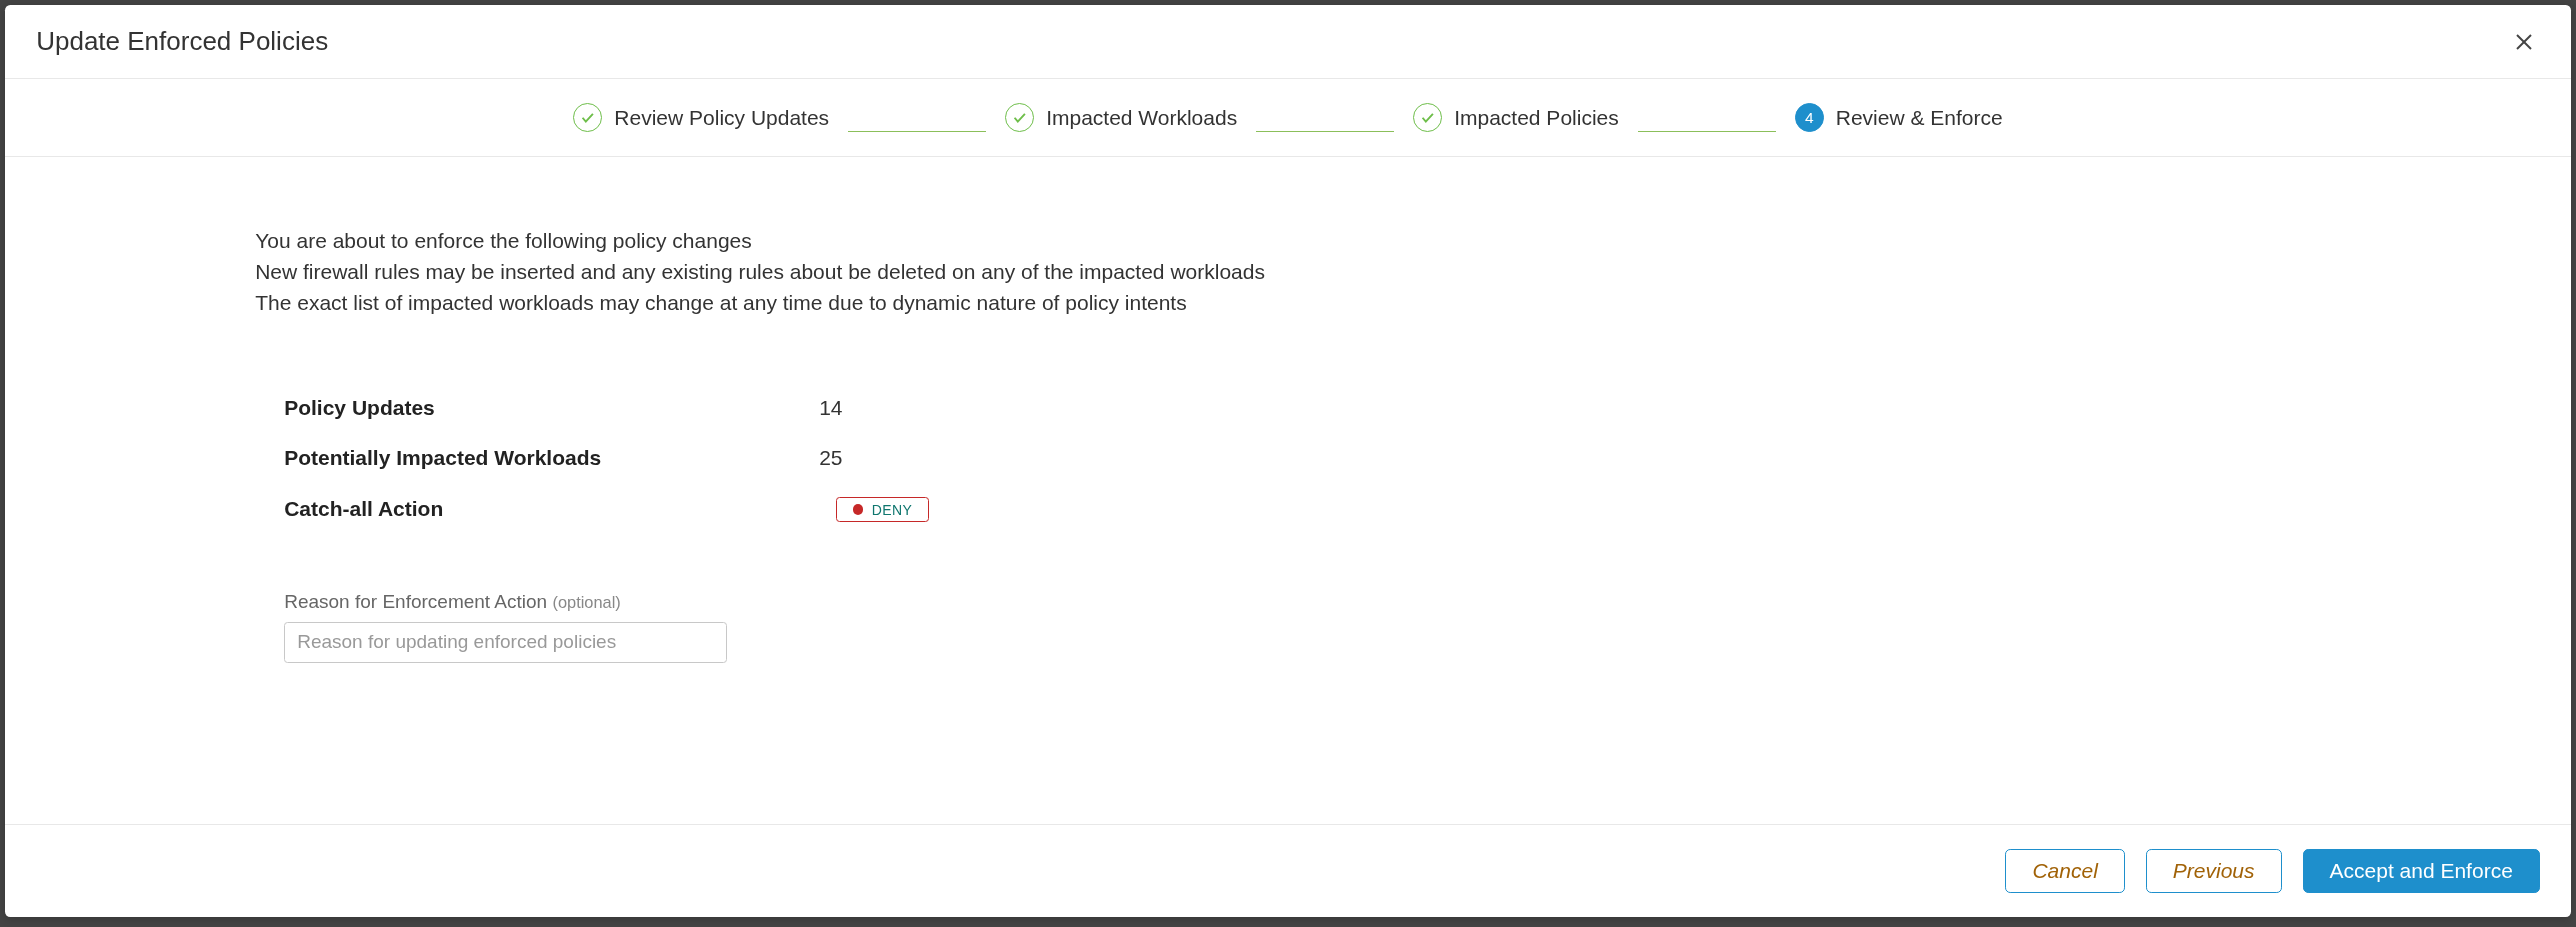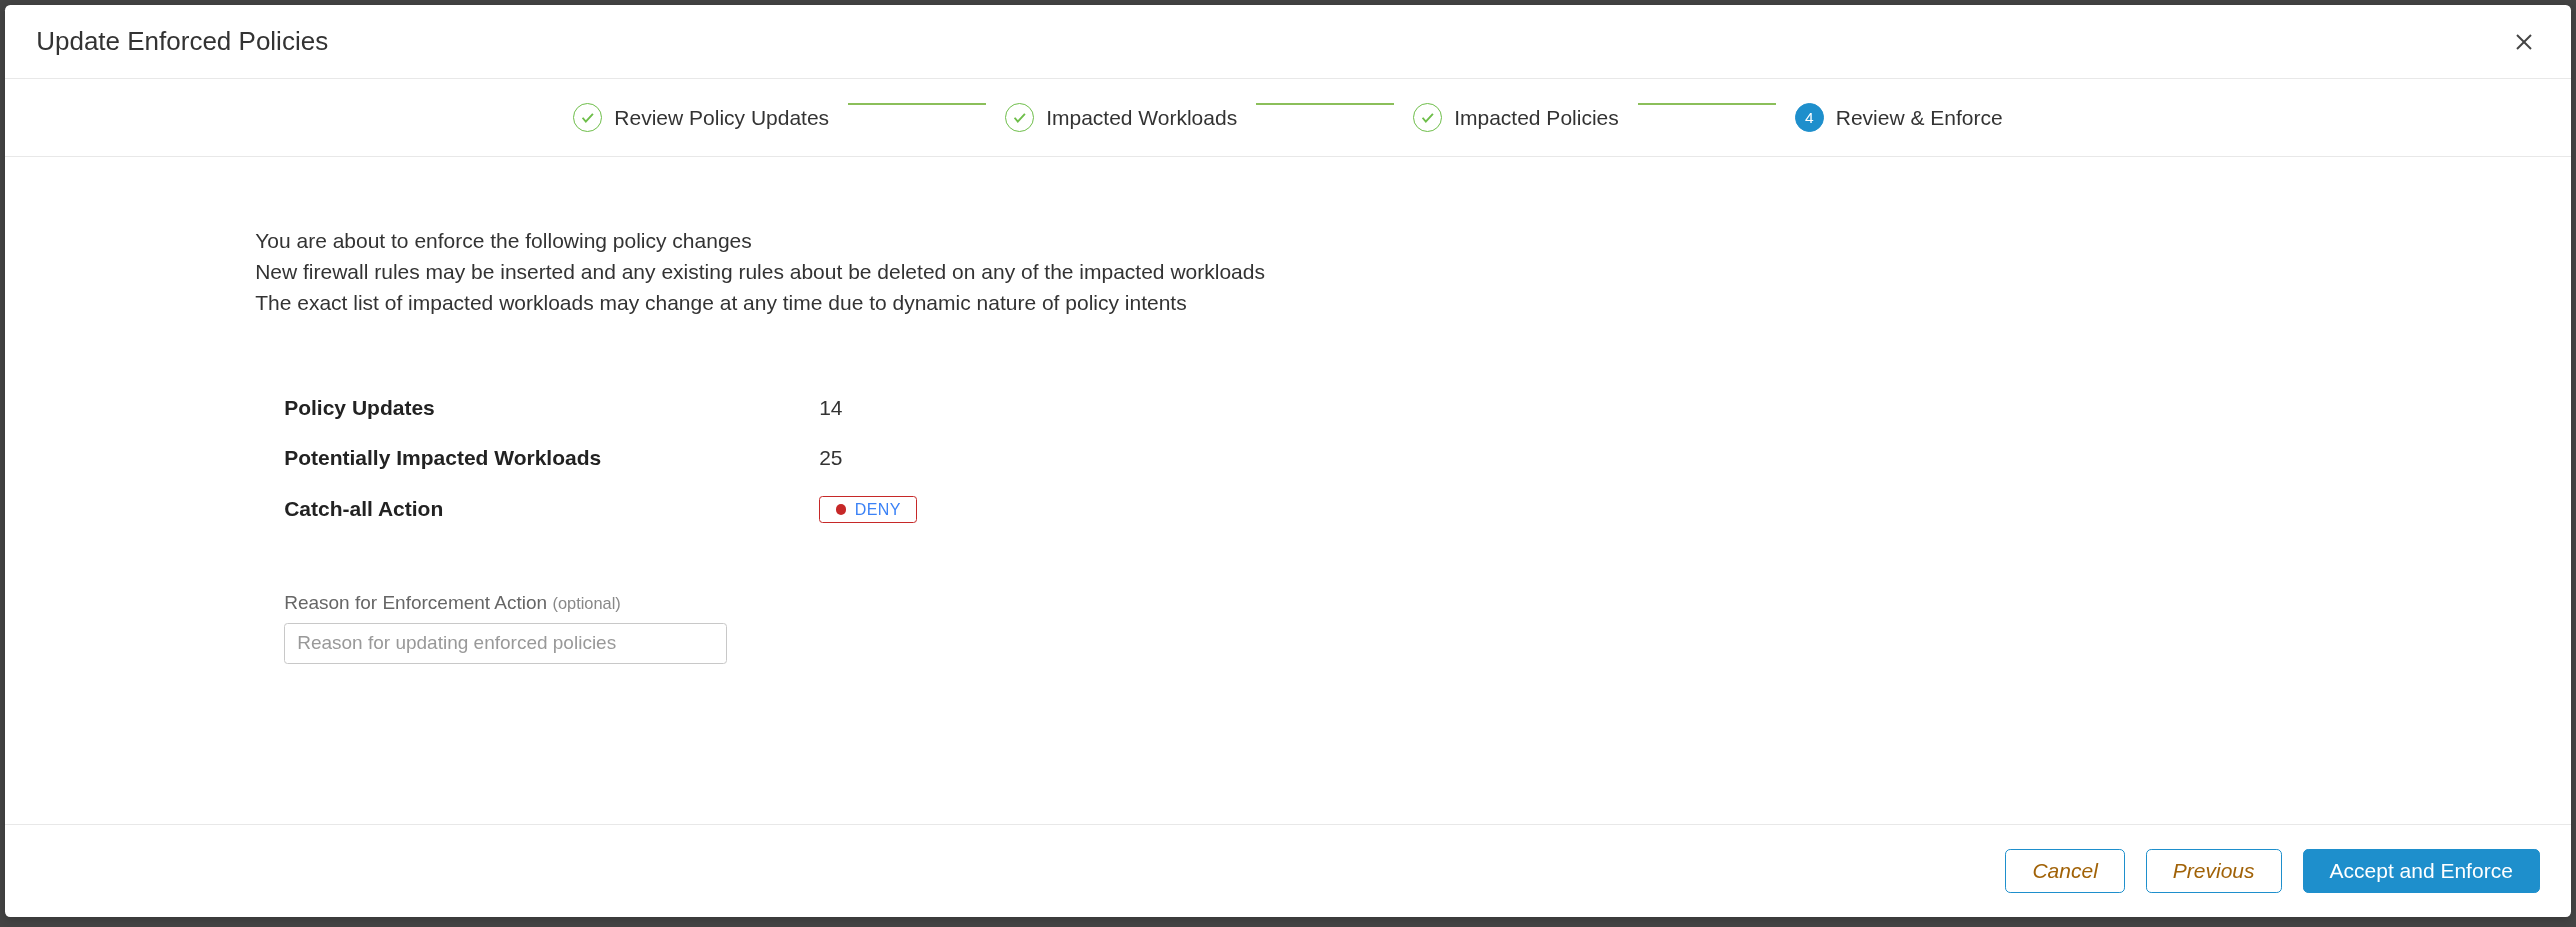--- a/index.html
+++ b/index.html
@@ -37,21 +37,21 @@
       background: none;
       border: none;
       cursor: pointer;
       padding: 3.5px;
       color: #444;
     }
     .close-btn svg { display: block; }
 
     .stepper {
       display: flex;
-      align-items: flex-start;
+      align-items: flex-end;
       justify-content: center;
       padding: 24px 0;
       border-bottom: 0.9px solid #e8e8e8;
       gap: 0;
     }
     .step {
       display: flex;
       align-items: center;
       gap: 12px;
     }
@@ -119,23 +119,24 @@
       font-size: 21px;
       color: #333;
     }
     .deny-badge {
       border: 0.9px solid #c62828;
       border-radius: 3.5px;
       padding: 3.5px 15.5px;
       display: inline-flex;
       align-items: center;
       gap: 8.6px;
-      font-size: 16px;
-      color: #3b82f6;
+      font-size: 14px;
+      color: #0f766e;
       letter-spacing: 0.4px;
+      margin-left: 17px;
     }
     .deny-dot {
       width: 10.4px;
       height: 10.4px;
       border-radius: 50%;
       background: #c62828;
       display: inline-block;
     }
 
     .reason-section {

